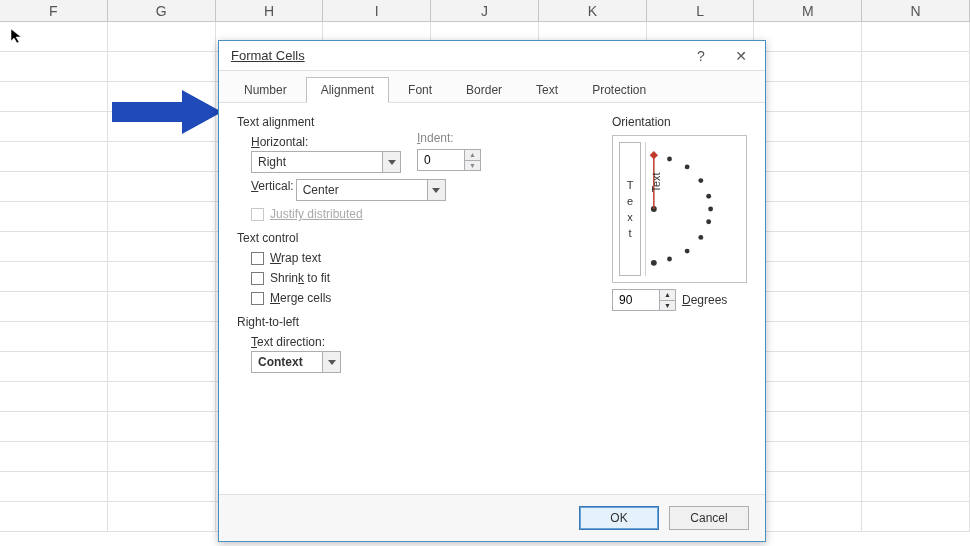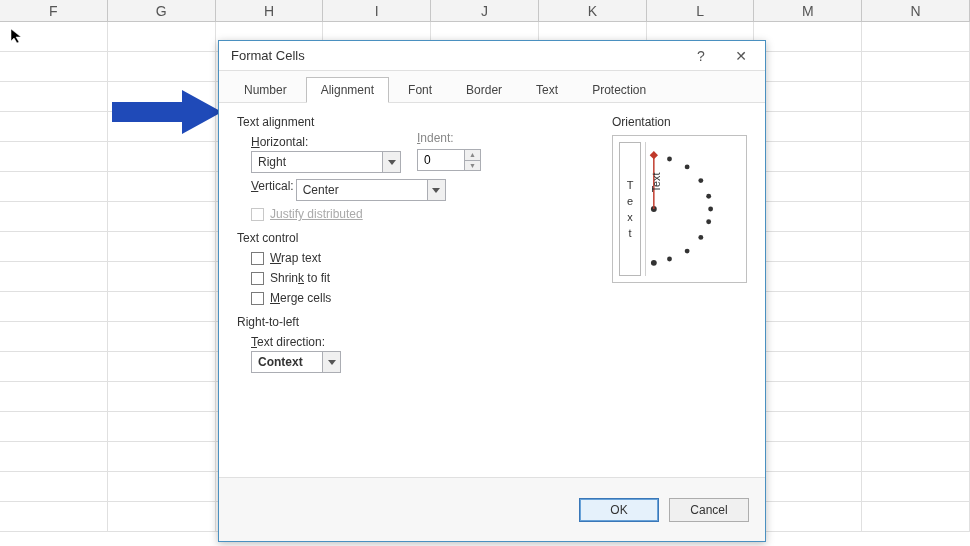--- a/index.html
+++ b/index.html
@@ -77,20 +77,21 @@
     background: #fff;
     border-bottom: 1px solid #e0e0e0;
     display: flex;
     align-items: center;
     padding: 0 4px 0 12px;
   }
   .titlebar .title {
     flex: 1;
     font-size: 13px;
     color: #333;
+    text-decoration: underline;
   }
   .titlebar .ctrl {
     width: 40px;
     height: 26px;
     text-align: center;
     line-height: 26px;
     font-size: 14px;
     color: #555;
     cursor: pointer;
   }
@@ -248,21 +249,21 @@
   .orient-arc svg { position:absolute; top:0; left:0; width:100%; height:100%; }
   .orient-deg-row {
     display: flex;
     align-items: center;
     gap: 6px;
   }
   
   .footer {
     position: absolute;
     bottom: 0; left: 0; right: 0;
-    height: 64px;
+    height: 47px;
     border-top: 1px solid #e0e0e0;
     background: #f7f7f7;
     display: flex;
     justify-content: flex-end;
     align-items: center;
     gap: 10px;
     padding-right: 16px;
   }
   .btn {
     min-width: 80px;
@@ -608,20 +609,30 @@
             <circle cx="64" cy="80" r="2.5" fill="#333"></circle>
             <circle cx="56" cy="96" r="2.5" fill="#333"></circle>
             <circle cx="42" cy="110" r="2.5" fill="#333"></circle>
             <circle cx="24" cy="118" r="2.5" fill="#333"></circle>
             <circle cx="8" cy="122" r="3" fill="#333"></circle>
 
             <text x="14" y="50" font-size="11" fill="#333" transform="rotate(-90 14 50)">Text</text>
           </svg>
         </div>
       </div>
+      <div class="orient-deg-row">
+        <div class="spinner">
+          <input value="90" style="">
+          <div class="spin-btns">
+            <div>▲</div>
+            <div>▼</div>
+          </div>
+        </div>
+        <span class="field-label"><span class="ul">D</span>egrees</span>
+      </div>
     </div>
   </div>
 
   <div class="footer">
     <div class="btn primary">OK</div>
     <div class="btn">Cancel</div>
   </div>
 </div>
 
 </body></html>

